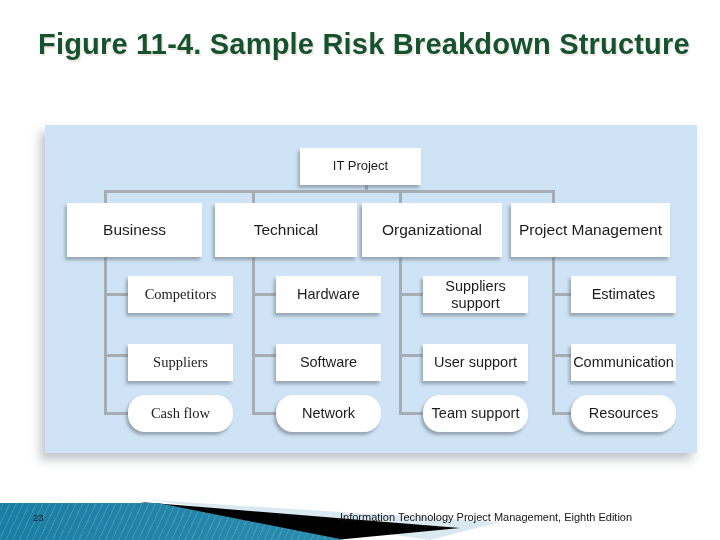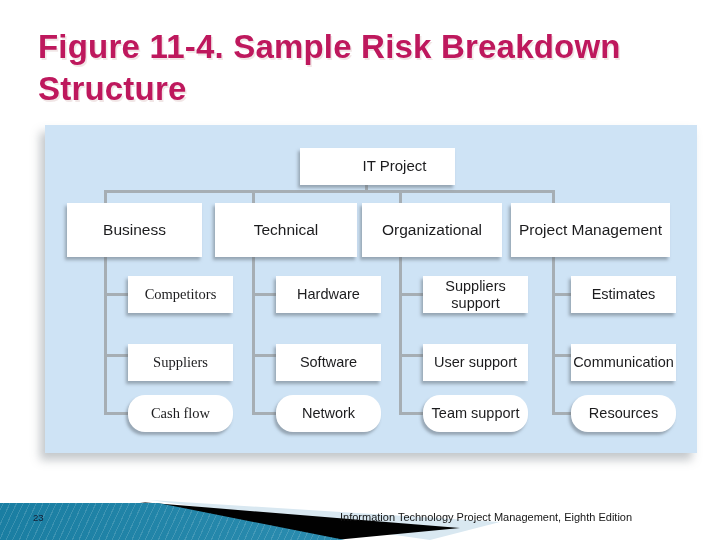--- a/index.html
+++ b/index.html
@@ -3,39 +3,39 @@
 <meta charset="utf-8">
 <style>
   html,body{margin:0;padding:0;background:#fff;}
   .stage{
     position:relative;width:720px;height:540px;overflow:hidden;
     background:#ffffff;font-family:"Liberation Sans",sans-serif;
   }
   
   .title{
     position:absolute;left:38px;top:26px;width:665px;margin:0;
-    font-size:33px;line-height:1.27;font-weight:bold;color:#be185d;
+    font-size:29px;line-height:1.27;font-weight:bold;color:#14532d;
     letter-spacing:.2px;
     text-shadow:1.5px 1.5px 0 rgba(225,200,200,.45);
   }
   
   .panel{
     position:absolute;left:45px;top:125px;width:652px;height:328px;
     background:#cee3f5;
     box-shadow:-5px 7px 9px rgba(125,132,140,.45);
     z-index:0;
   }
   .line{position:absolute;background:#a6aeb4;z-index:1;}
   .node{
     position:absolute;z-index:2;background:#ffffff;
     display:flex;align-items:center;justify-content:center;
     text-align:center;color:#1c1c1e;line-height:1.12;
     box-shadow:-2px 3px 3px rgba(96,105,116,.5);
   }
-  .root{left:300px;top:148px;width:121px;height:37px;font-size:15px;padding-left:34px;}
+  .root{left:300px;top:148px;width:121px;height:37px;font-size:13px;}
   .cat{top:203px;height:54px;font-size:15.5px;padding:0 6px;box-sizing:border-box;}
   .cat.c0{left:67px;width:135px;}
   .cat.c1{left:215px;width:142px;}
   .cat.c2{left:362px;width:140px;}
   .cat.c3{left:511px;width:159px;}
   .child{width:105px;height:37px;font-size:14.5px;padding:0 2px;box-sizing:border-box;}
   .colx0{left:128px;font-family:Liberation Serif, serif;} .colx1{left:276px;} .colx2{left:423px;} .colx3{left:571px;}
   .rowy0{top:276px;} .rowy1{top:337px;margin-top:7px;} .rowy2{top:395px;border-radius:17px;}
   
   .stub-root{left:365px;top:185px;width:3px;height:8px;}

